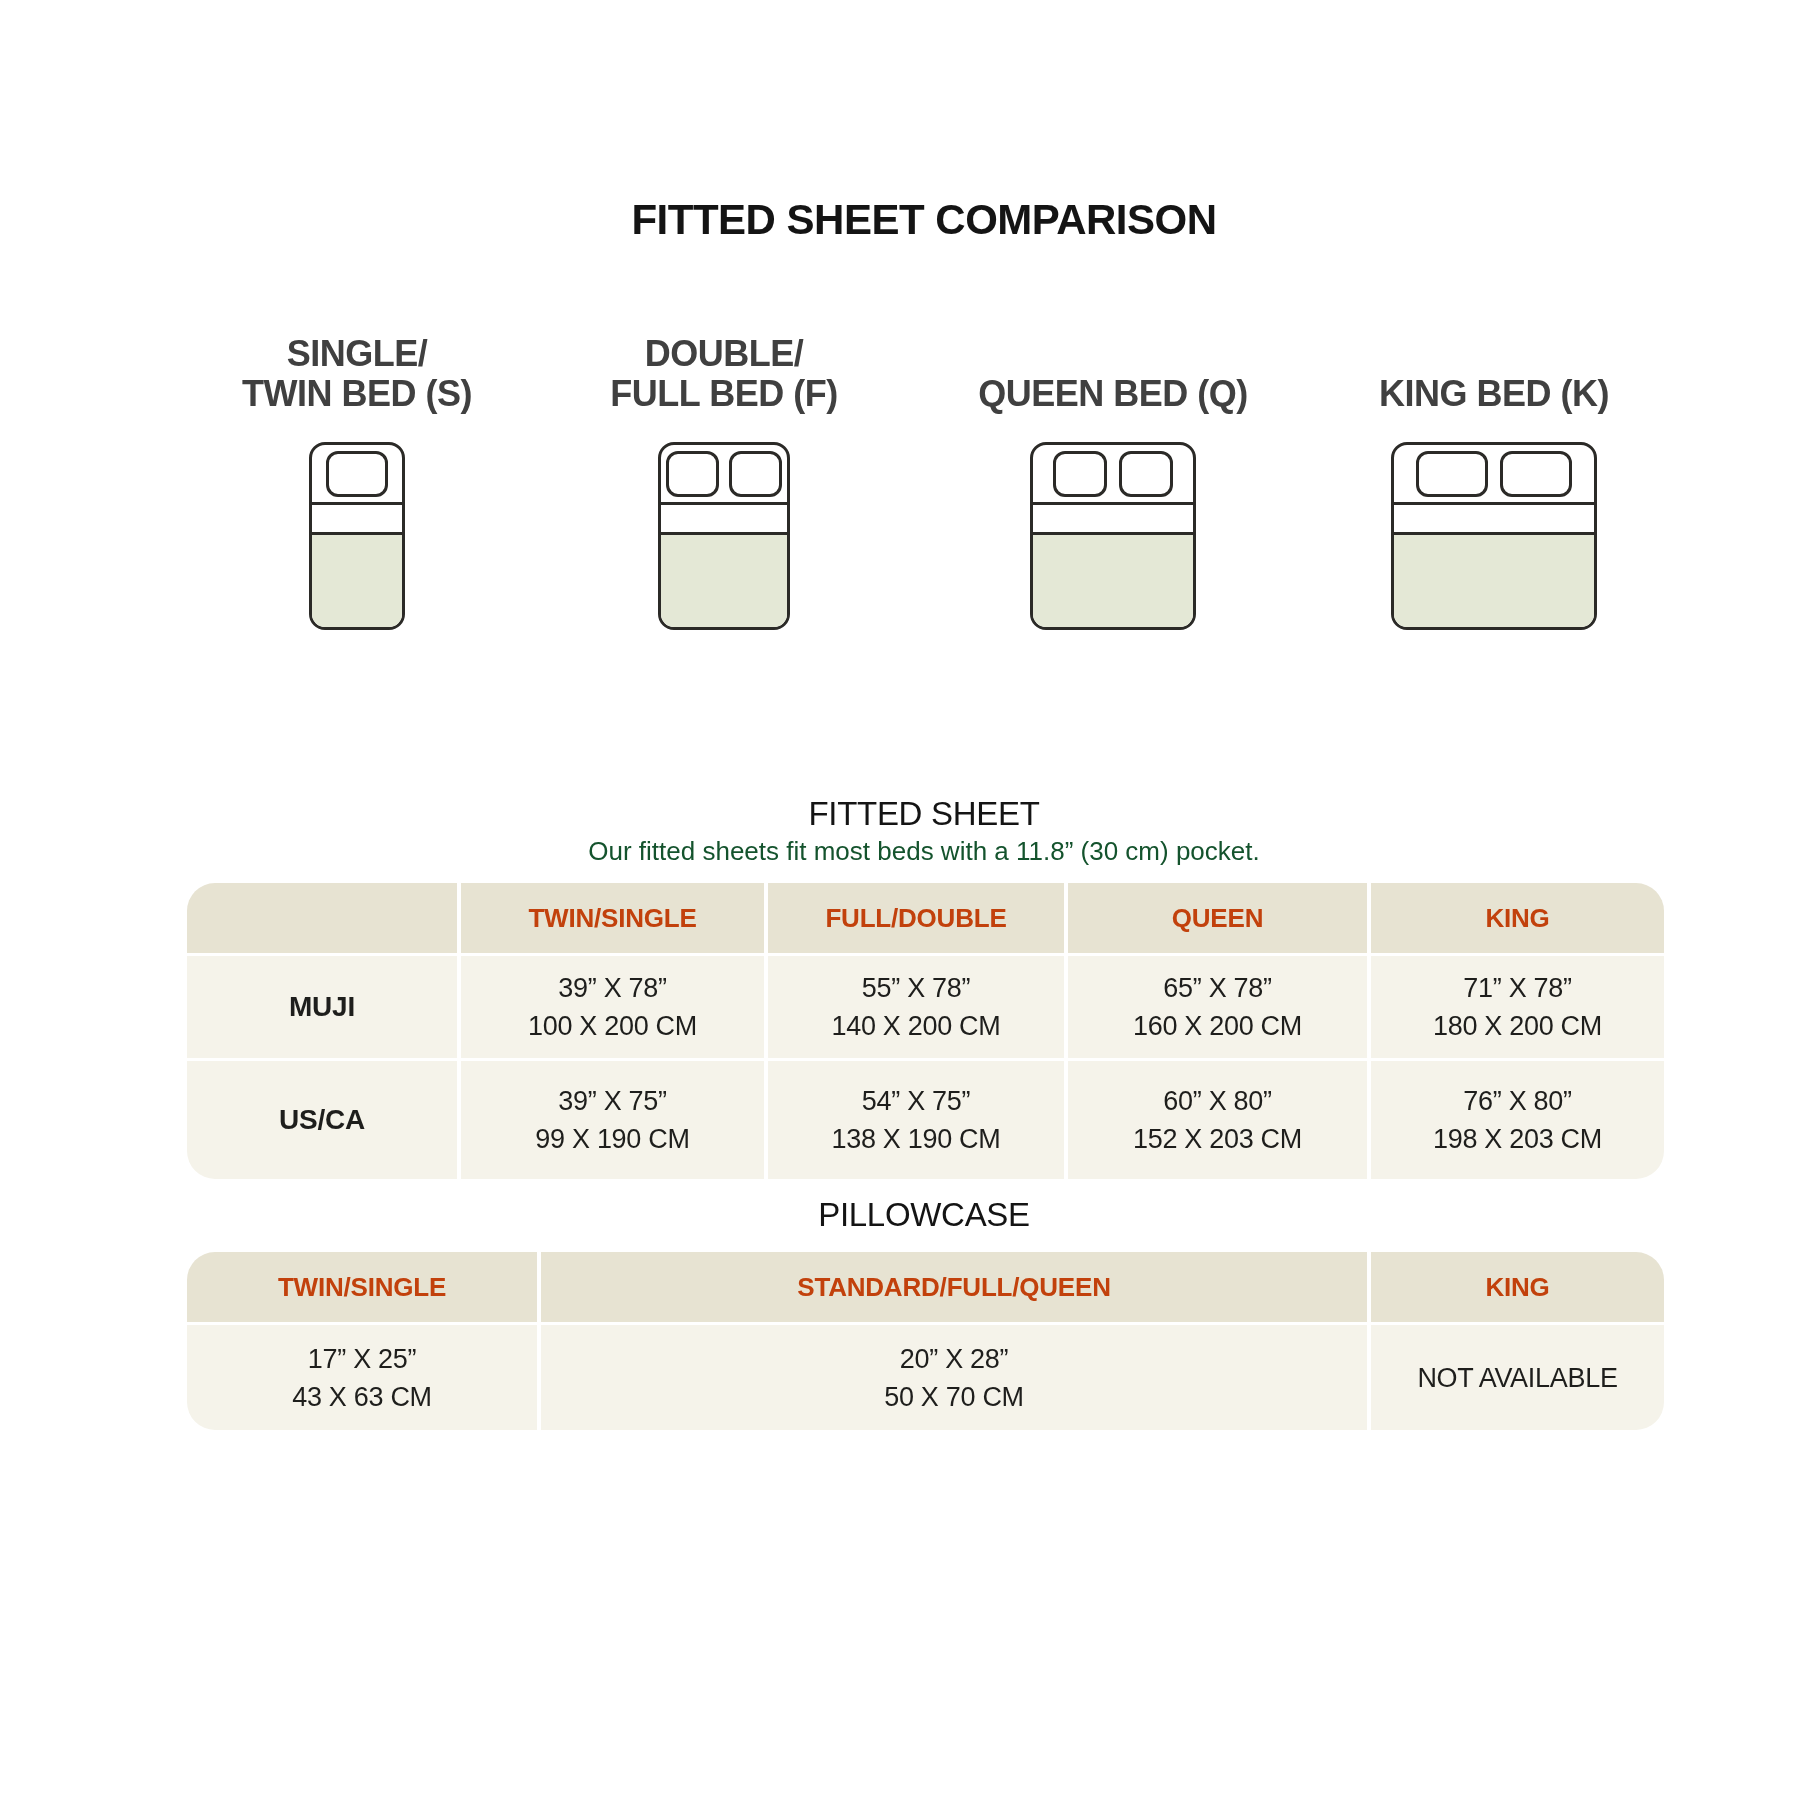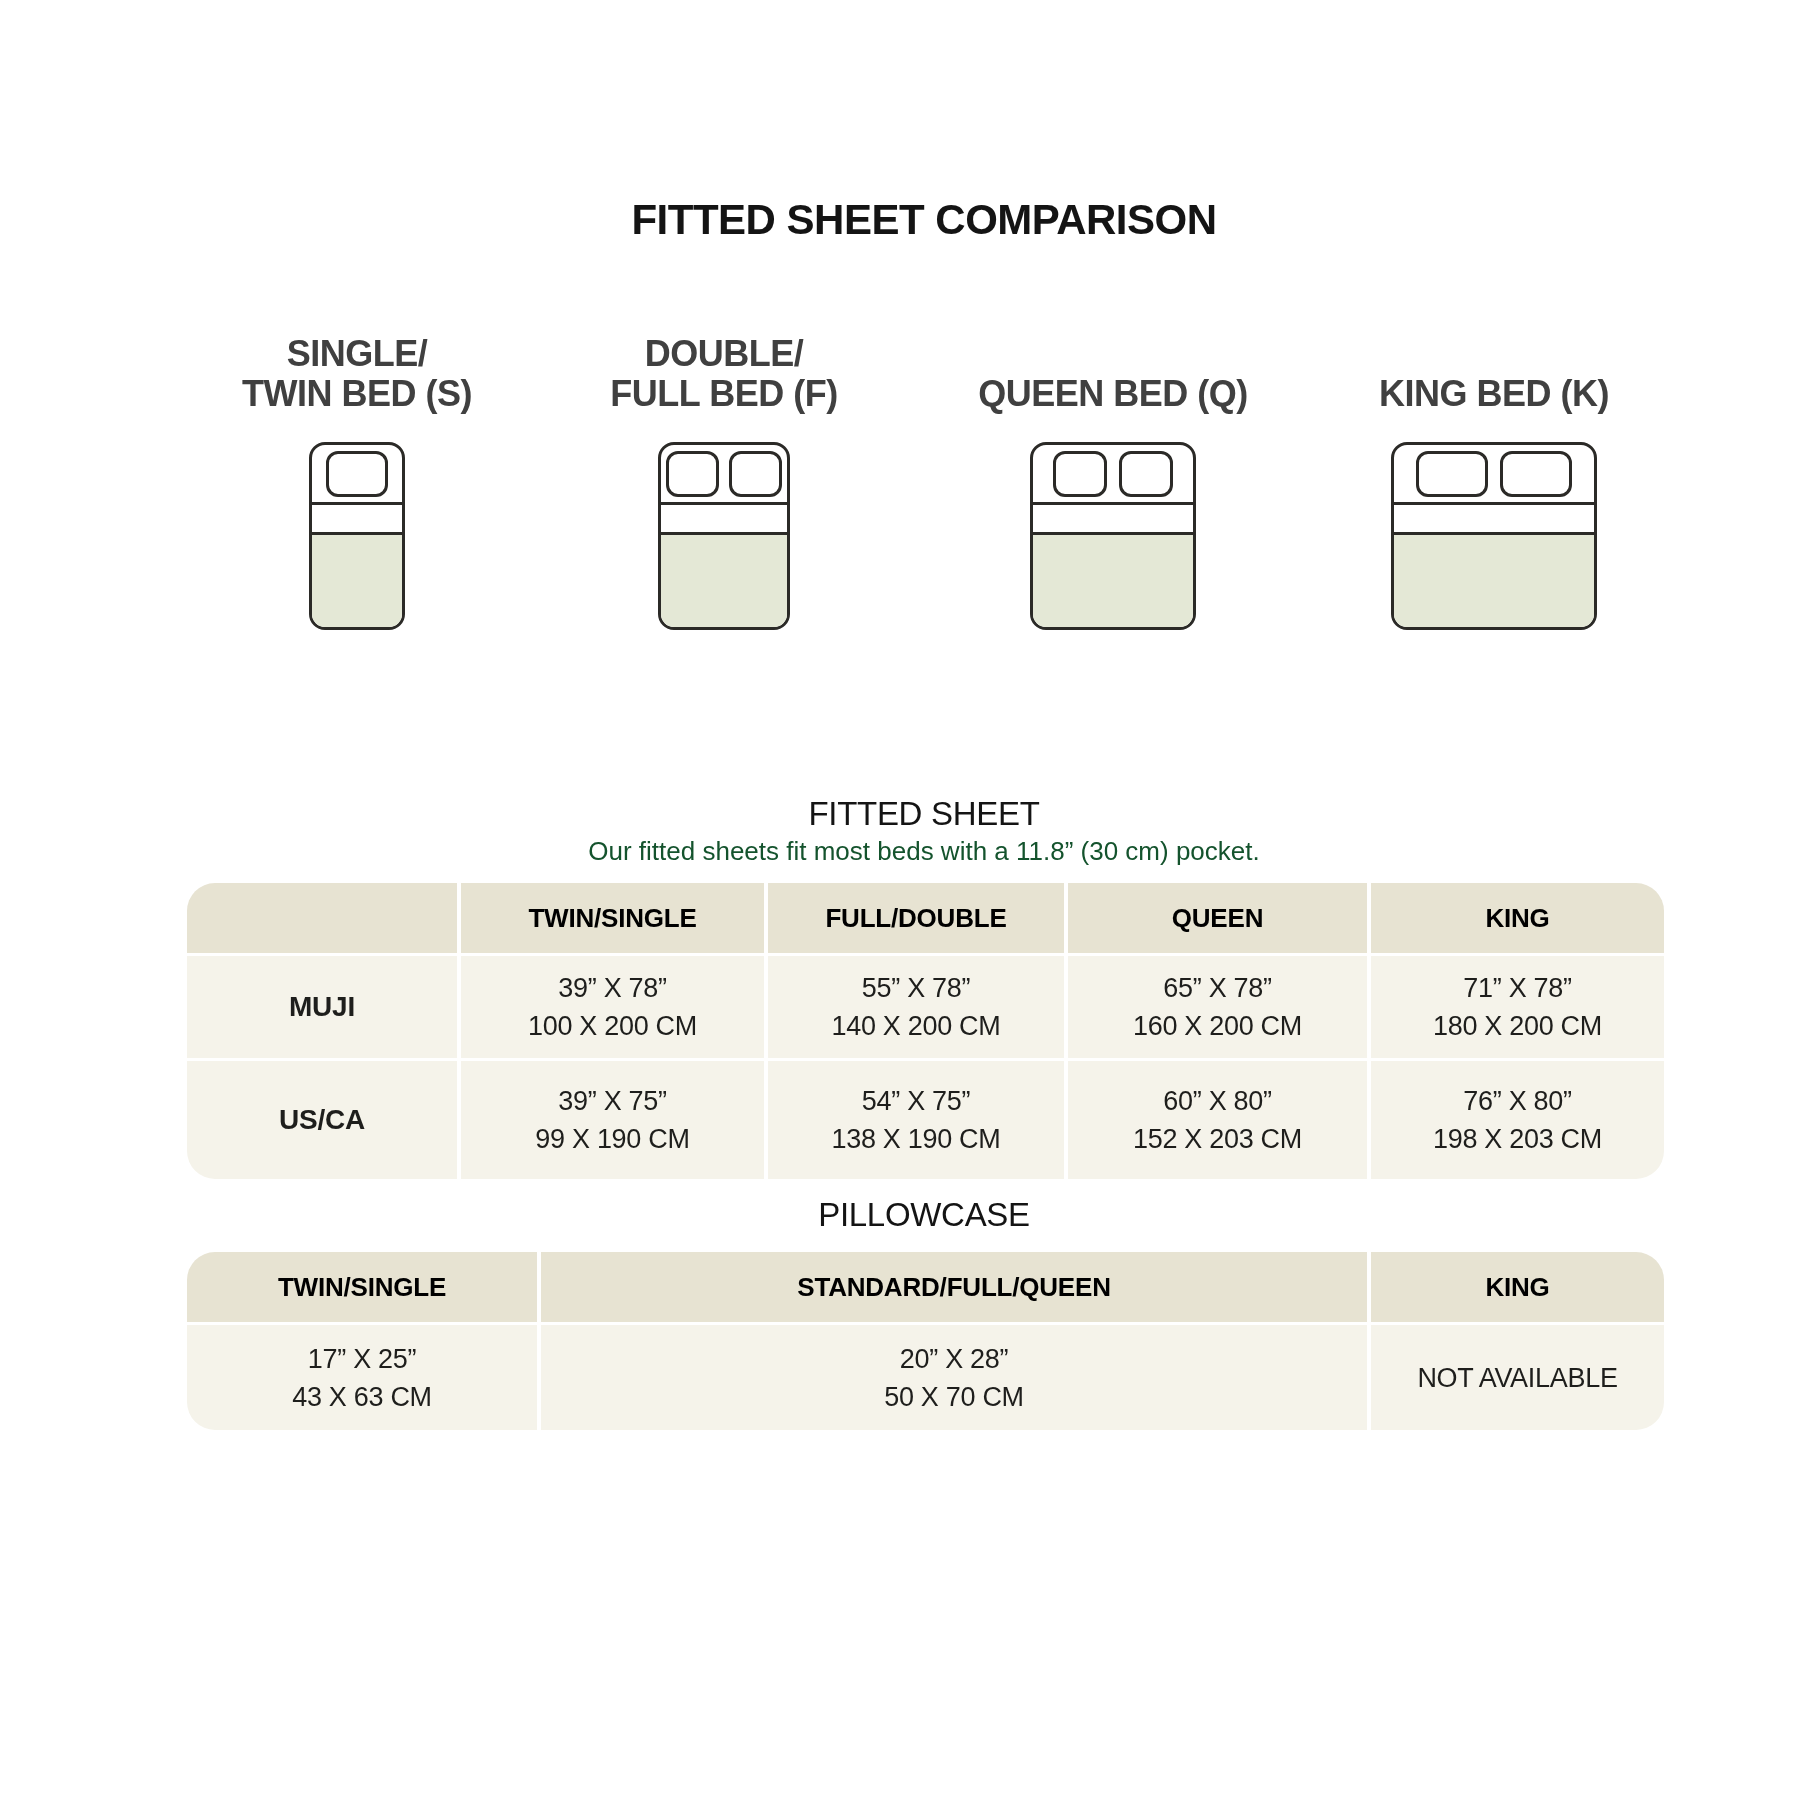--- a/index.html
+++ b/index.html
@@ -51,21 +51,21 @@
   .subtitle {
     position:absolute; top:836px; left:0; width:1800px; text-align:center;
     font-size:26px; color:#14532d;
   }
   
   .size-table { position:absolute; left:163px; display:grid; column-gap:4px; row-gap:3px; }
   #fitted-table { top:883px; grid-template-columns:270px 303px 296px 299px 293px; grid-template-rows:70px 102px 118px; }
   #pillow-table { top:1252px; grid-template-columns:350px 826px 293px; grid-template-rows:70px 105px; }
   .th {
     background:#e7e3d2; display:flex; align-items:center; justify-content:center;
-    font-size:26px; font-weight:bold; color:#000000; letter-spacing:-0.2px;
+    font-size:26px; font-weight:bold; color:#c2410c; letter-spacing:-0.2px;
   }
   .td {
     background:#f5f3ea; display:flex; flex-direction:column; align-items:center; justify-content:center;
     font-size:27px; line-height:38px; color:#1e1e1c; letter-spacing:-0.3px; text-align:center;
   }
   .td.rowlabel { font-size:28px; font-weight:bold; letter-spacing:-0.2px; }
   .corner-tl { border-top-left-radius:28px; }
   .corner-tr { border-top-right-radius:28px; }
   .corner-bl { border-bottom-left-radius:28px; }
   .corner-br { border-bottom-right-radius:28px; }

